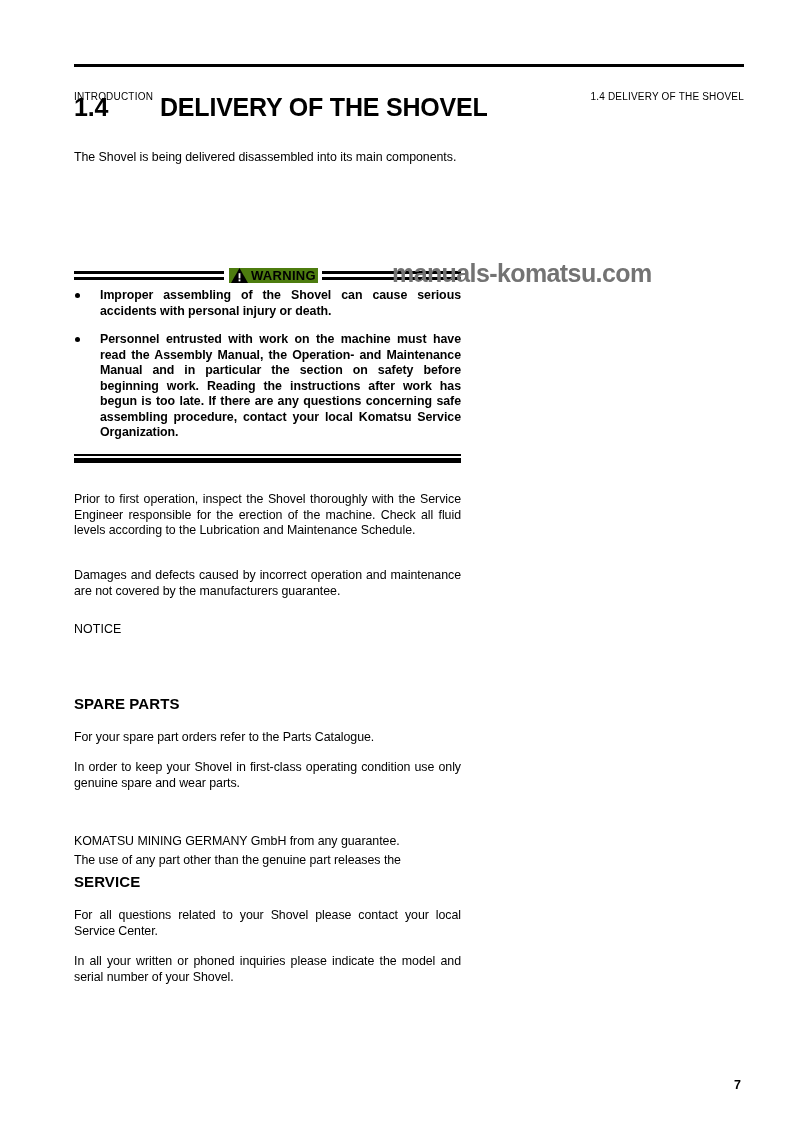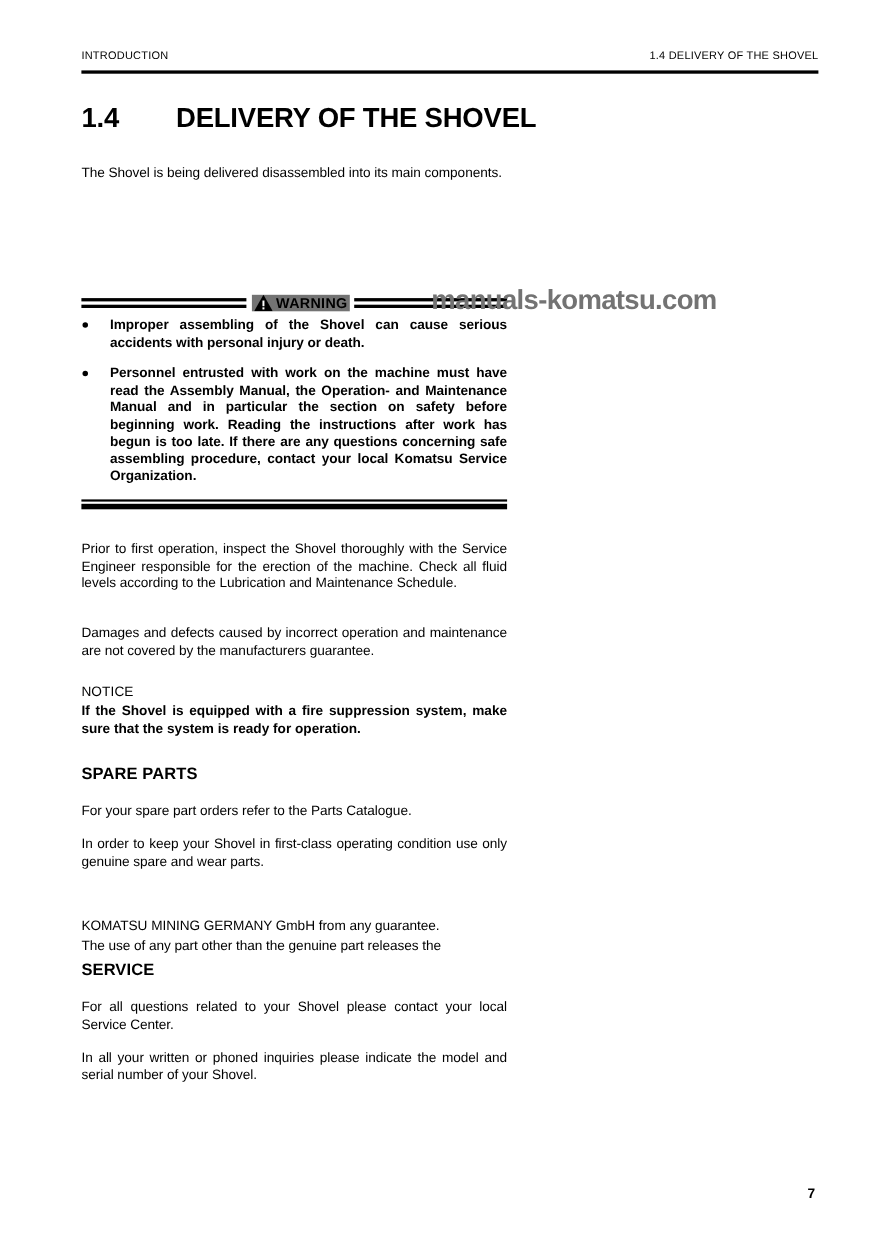--- a/index.html
+++ b/index.html
@@ -31,21 +31,21 @@
     top: 46px;
     width: 670px;
     display: flex;
     justify-content: space-between;
     align-items: baseline;
     font-size: 10px;
     letter-spacing: 0.2px;
     line-height: 12px;
   }
   .runhead-left { white-space: nowrap; }
-  .runhead-right { white-space: nowrap; }
+  .runhead-right { white-space: nowrap; margin-top: 45px; }
 
   .runhead-rule {
     position: absolute;
     left: 74px;
     top: 64px;
     width: 670px;
     height: 3px;
     background: #000000;
   }
 
@@ -108,21 +108,21 @@
   .warn-label {
     position: absolute;
     left: 155px;
     top: 0px;
     display: flex;
     align-items: center;
     gap: 3px;
     font-size: 13px;
     font-weight: bold;
     letter-spacing: 0.3px;
-    background: #737373;
+    background: #4d7c0f;
     padding: 0 2px;
   }
   .warn-tri { display: block; }
 
   ul.warn-list {
     list-style: none;
     margin: 0;
     padding: 0;
   }
   ul.warn-list li {
@@ -254,21 +254,20 @@
   <div class="col" style="top:568px;">
     <p class="body">Damages and defects caused by incorrect operation and maintenance are not covered by the manufacturers guarantee.</p>
   </div>
 
   <div class="col" style="top:492px;">
     <p class="body">Prior to first operation, inspect the Shovel thoroughly with the Service Engineer responsible for the erection of the machine. Check all fluid levels according to the Lubrication and Maintenance Schedule.</p>
   </div>
 
   <div class="col" style="top:622px;">
     <p class="h-notice">NOTICE</p>
-    <p class="indent-block" style="padding-left:0; text-align:justify;">If the Shovel is equipped with a fire suppression system, make sure that the system is ready for operation.</p>
   </div>
 
   <div class="col" style="top:695px;">
     <p class="h-sub">SPARE PARTS</p>
   </div>
   <div class="col" style="top:730px;">
     <p class="body noj">For your spare part orders refer to the Parts Catalogue.</p>
   </div>
   <div class="col" style="top:760px;">
     <p class="body">In order to keep your Shovel in first-class operating condition use only genuine spare and wear parts.</p>

